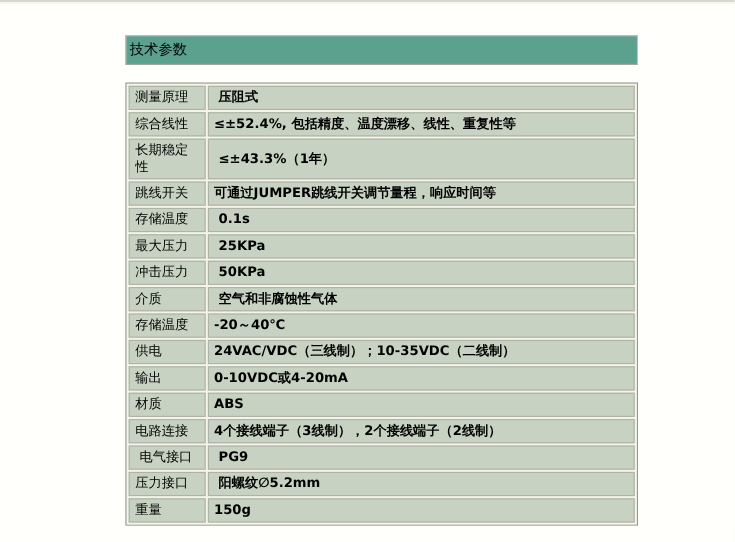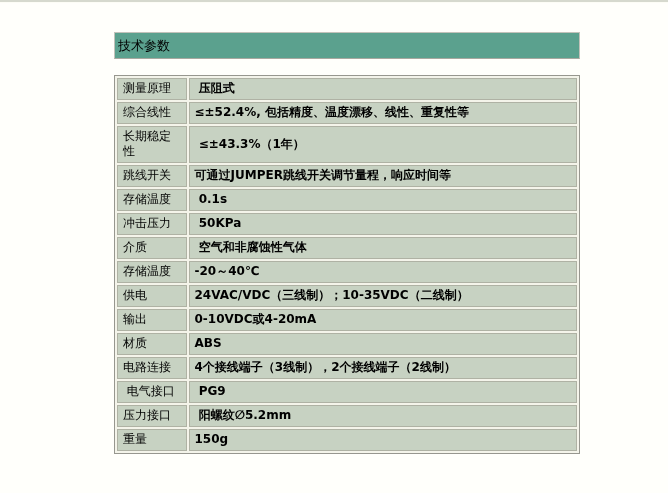--- a/index.html
+++ b/index.html
@@ -86,20 +86,24 @@
         </tr>
         <tr>
           <td class="label-cell">跳线开关</td>
           <td class="value-cell">可通过JUMPER跳线开关调节量程，响应时间等</td>
         </tr>
         <tr>
           <td class="label-cell">存储温度</td>
           <td class="value-cell"> 0.1s</td>
         </tr>
         <tr>
+          <td class="label-cell">最大压力</td>
+          <td class="value-cell"> 25KPa</td>
+        </tr>
+        <tr>
           <td class="label-cell">冲击压力</td>
           <td class="value-cell"> 50KPa</td>
         </tr>
         <tr>
           <td class="label-cell">介质</td>
           <td class="value-cell"> 空气和非腐蚀性气体</td>
         </tr>
         <tr>
           <td class="label-cell">存储温度</td>
           <td class="value-cell">-20～40℃</td>

